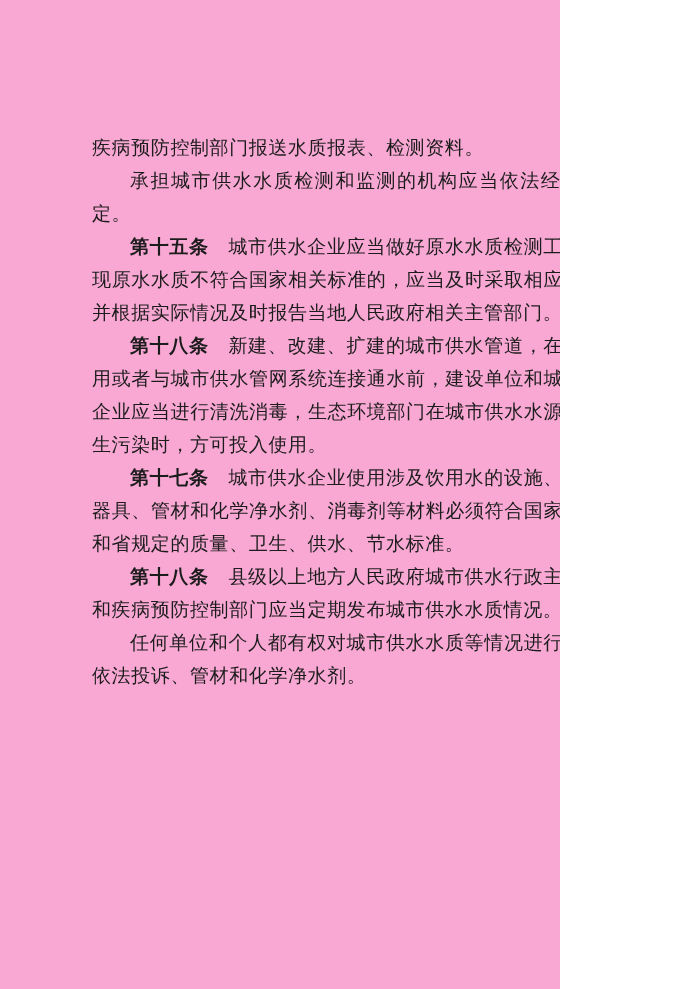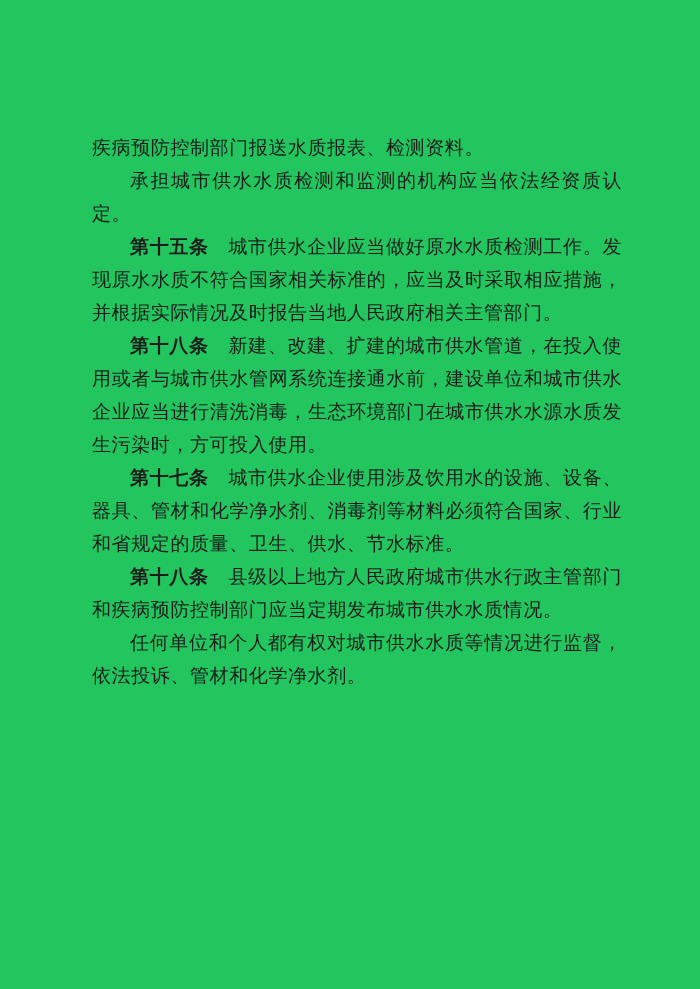--- a/index.html
+++ b/index.html
@@ -2,23 +2,23 @@
 <html><head>
 <meta charset="utf-8">
 <style>
   html, body {
     margin: 0;
     padding: 0;
     background: #ffffff;
   }
   .page {
     position: relative;
-    width: 700px;
+    width: 560px;
     height: 989px;
-    background: #22c55e;
+    background: #f9a8d4;
     box-sizing: border-box;
     padding: 131px 78px 0 92px;
     overflow: hidden;
   }
   .doc-body {
     width: 530px;
     font-family: "Liberation Serif", "DejaVu Serif", serif;
     font-size: 19px;
     line-height: 33px;
     color: #1c1c1c;

